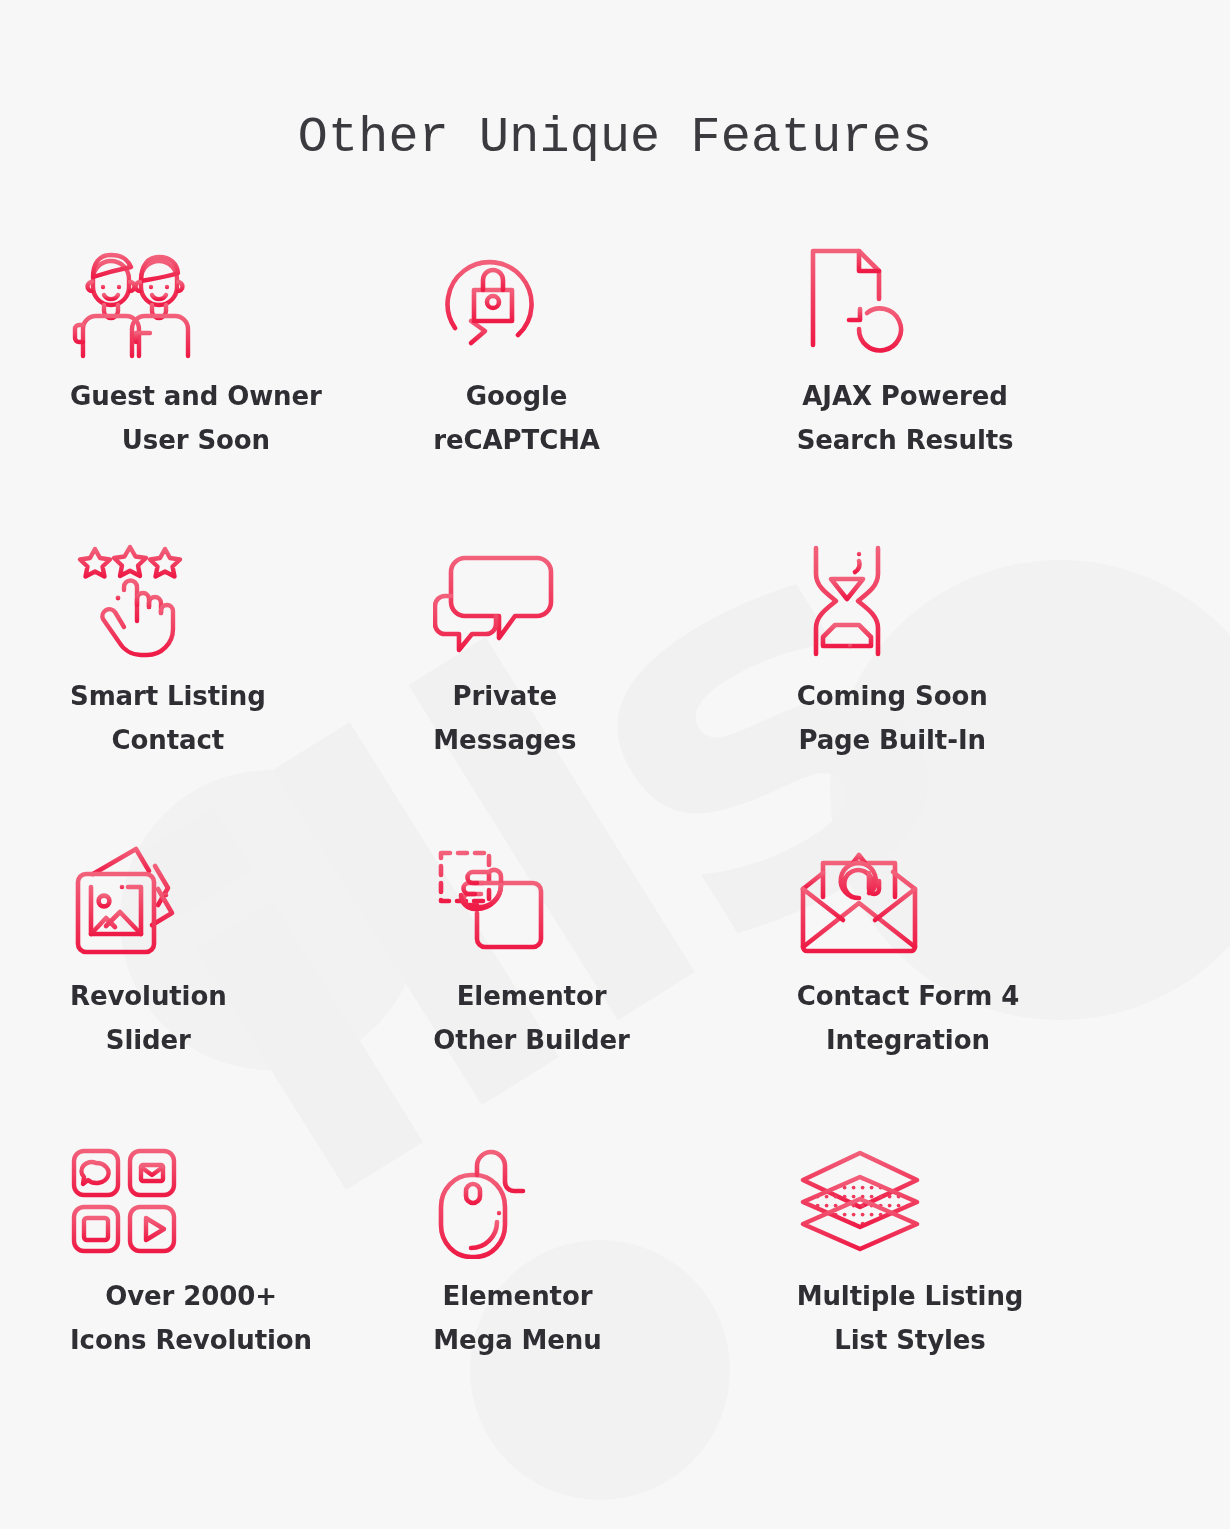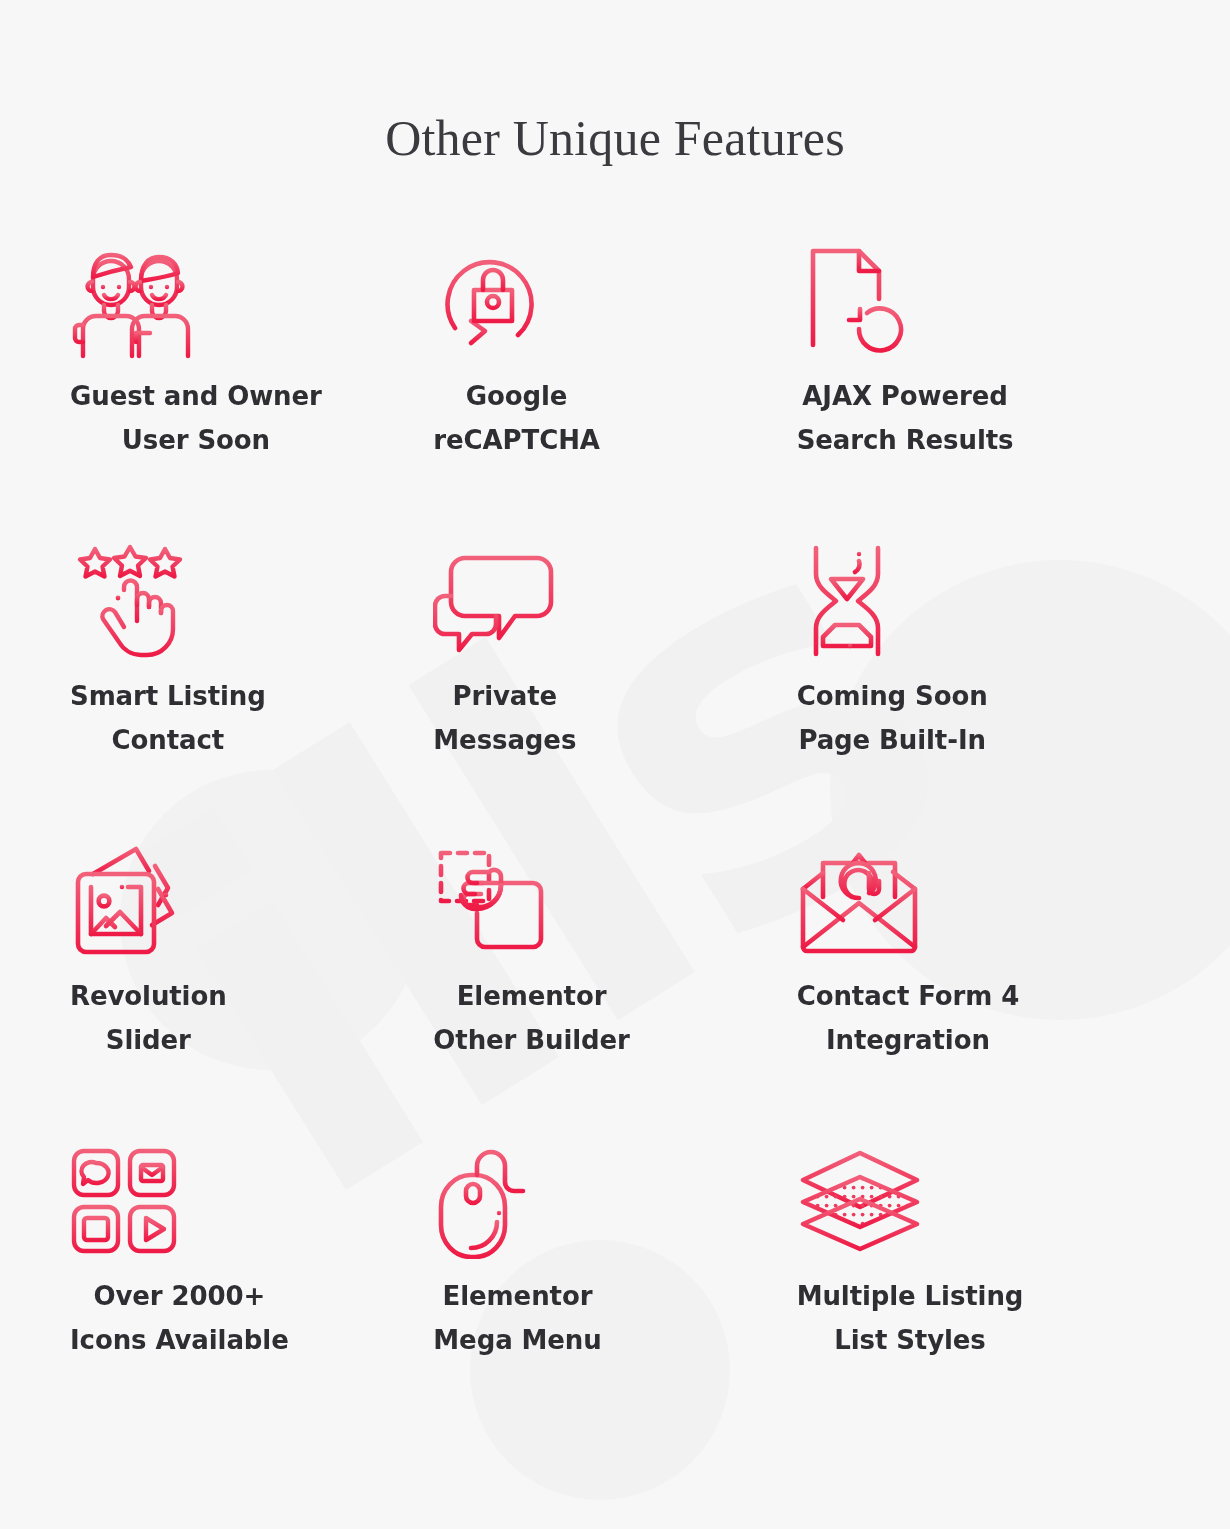--- a/index.html
+++ b/index.html
@@ -51,21 +51,21 @@
   #page {
     position: relative;
     z-index: 2;
     width: 1230px;
     height: 1529px;
     padding: 0 70px;
   }
 
   #page-title {
     text-align: center;
-    font-family: Liberation Serif, serif;
+    font-family: Liberation Mono, monospace;
     font-weight: 300;
     font-size: 50px;
     line-height: 1;
     color: #3b3b3f;
     padding-top: 113px;
     letter-spacing: 0.2px;
   }
 
   #features-grid {
     margin-top: 68px;
@@ -436,21 +436,21 @@
             <rect x="14" y="71" width="24" height="22" rx="3"></rect>
             <path d="M14 79 h24"></path>
             <path d="M26 79 v14"></path>
 
             <path d="M76 71 l18 11 l-18 11 z"></path>
           </g>
         </svg>
       </div>
       <div class="feature-label">
         <span>Over 2000+</span><br>
-        <span>Icons Available</span>
+        <span>Icons Revolution</span>
       </div>
     </div>
 
     <div class="feature-card">
       <div class="feature-icon">
         <svg width="96" height="116" viewBox="0 0 96 116">
           <defs>
             <linearGradient id="g11" x1="0" y1="0" x2="0" y2="1">
               <stop offset="0" stop-color="#f2607a"></stop>
                 <stop offset="1" stop-color="#ee1b46"></stop>

